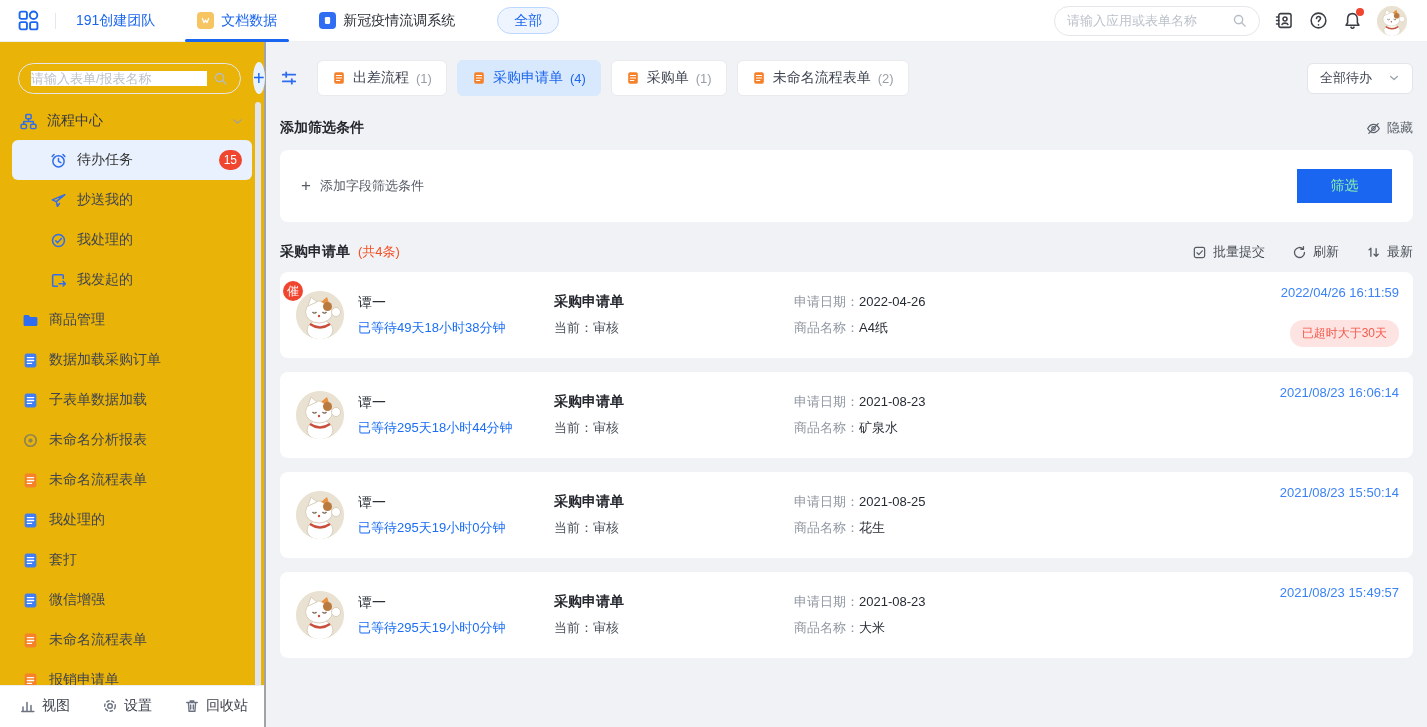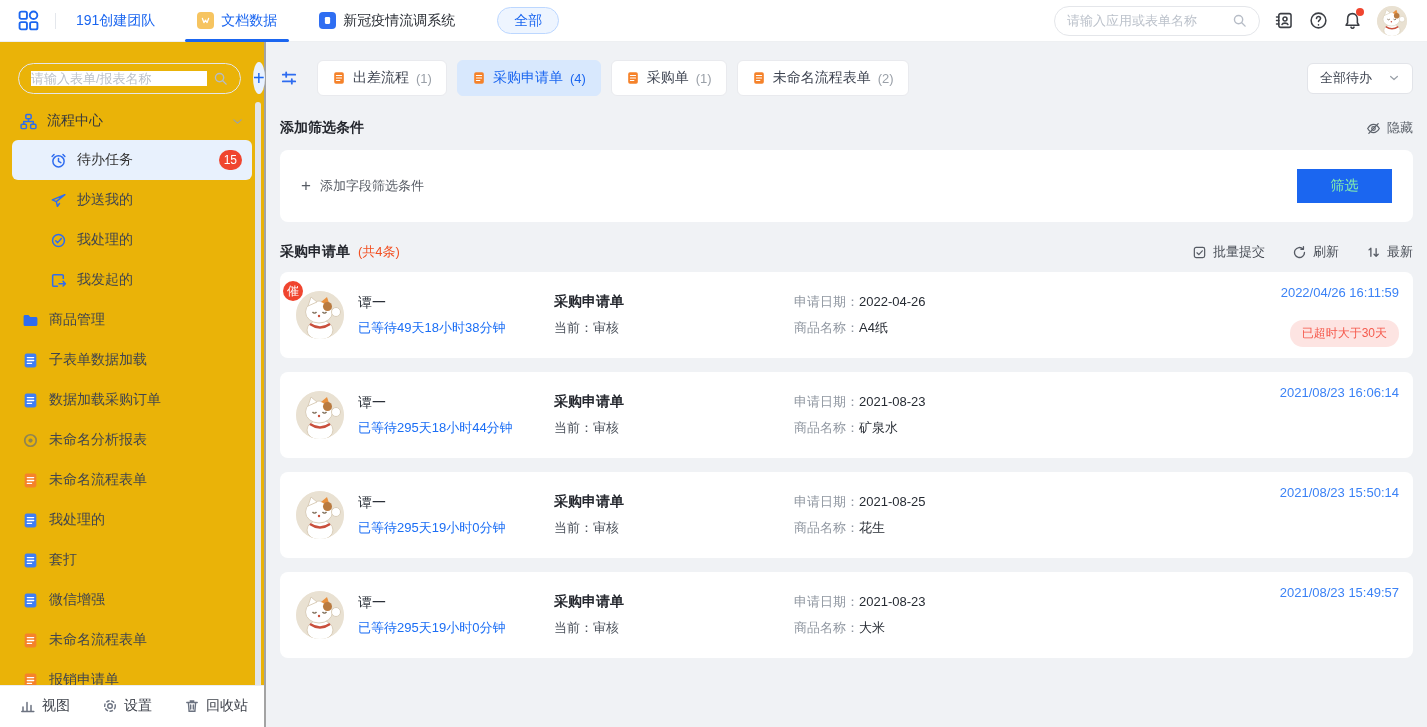--- a/index.html
+++ b/index.html
@@ -294,31 +294,31 @@
         <span>商品管理</span>
       </div>
 
       <div class="tree-item">
         <span>
           <svg width="17" height="17" viewBox="0 0 16 16">
               <rect x="2.5" y="1.5" width="11" height="13" rx="2" fill="#3f7ef5"></rect>
               <path d="M5 5.2h6M5 8h6M5 10.8h4" stroke="#fff" stroke-width="1.2" stroke-linecap="round"></path>
             </svg>
         </span>
+        <span>数据加载采购订单</span>
+      </div>
+
+      <div class="tree-item">
+        <span>
+          <svg width="17" height="17" viewBox="0 0 16 16">
+              <rect x="2.5" y="1.5" width="11" height="13" rx="2" fill="#3f7ef5"></rect>
+              <path d="M5 5.2h6M5 8h6M5 10.8h4" stroke="#fff" stroke-width="1.2" stroke-linecap="round"></path>
+            </svg>
+        </span>
         <span>子表单数据加载</span>
-      </div>
-
-      <div class="tree-item">
-        <span>
-          <svg width="17" height="17" viewBox="0 0 16 16">
-              <rect x="2.5" y="1.5" width="11" height="13" rx="2" fill="#3f7ef5"></rect>
-              <path d="M5 5.2h6M5 8h6M5 10.8h4" stroke="#fff" stroke-width="1.2" stroke-linecap="round"></path>
-            </svg>
-        </span>
-        <span>数据加载采购订单</span>
       </div>
 
       <div class="tree-item">
         <span>
           <svg width="17" height="17" viewBox="0 0 16 16" fill="none">
             <circle cx="8" cy="8" r="5.4" stroke="#8d8355" stroke-width="1.6"></circle>
             <circle cx="8" cy="8" r="2" fill="#8d8355"></circle>
           </svg>
         </span>
         <span>未命名分析报表</span>

